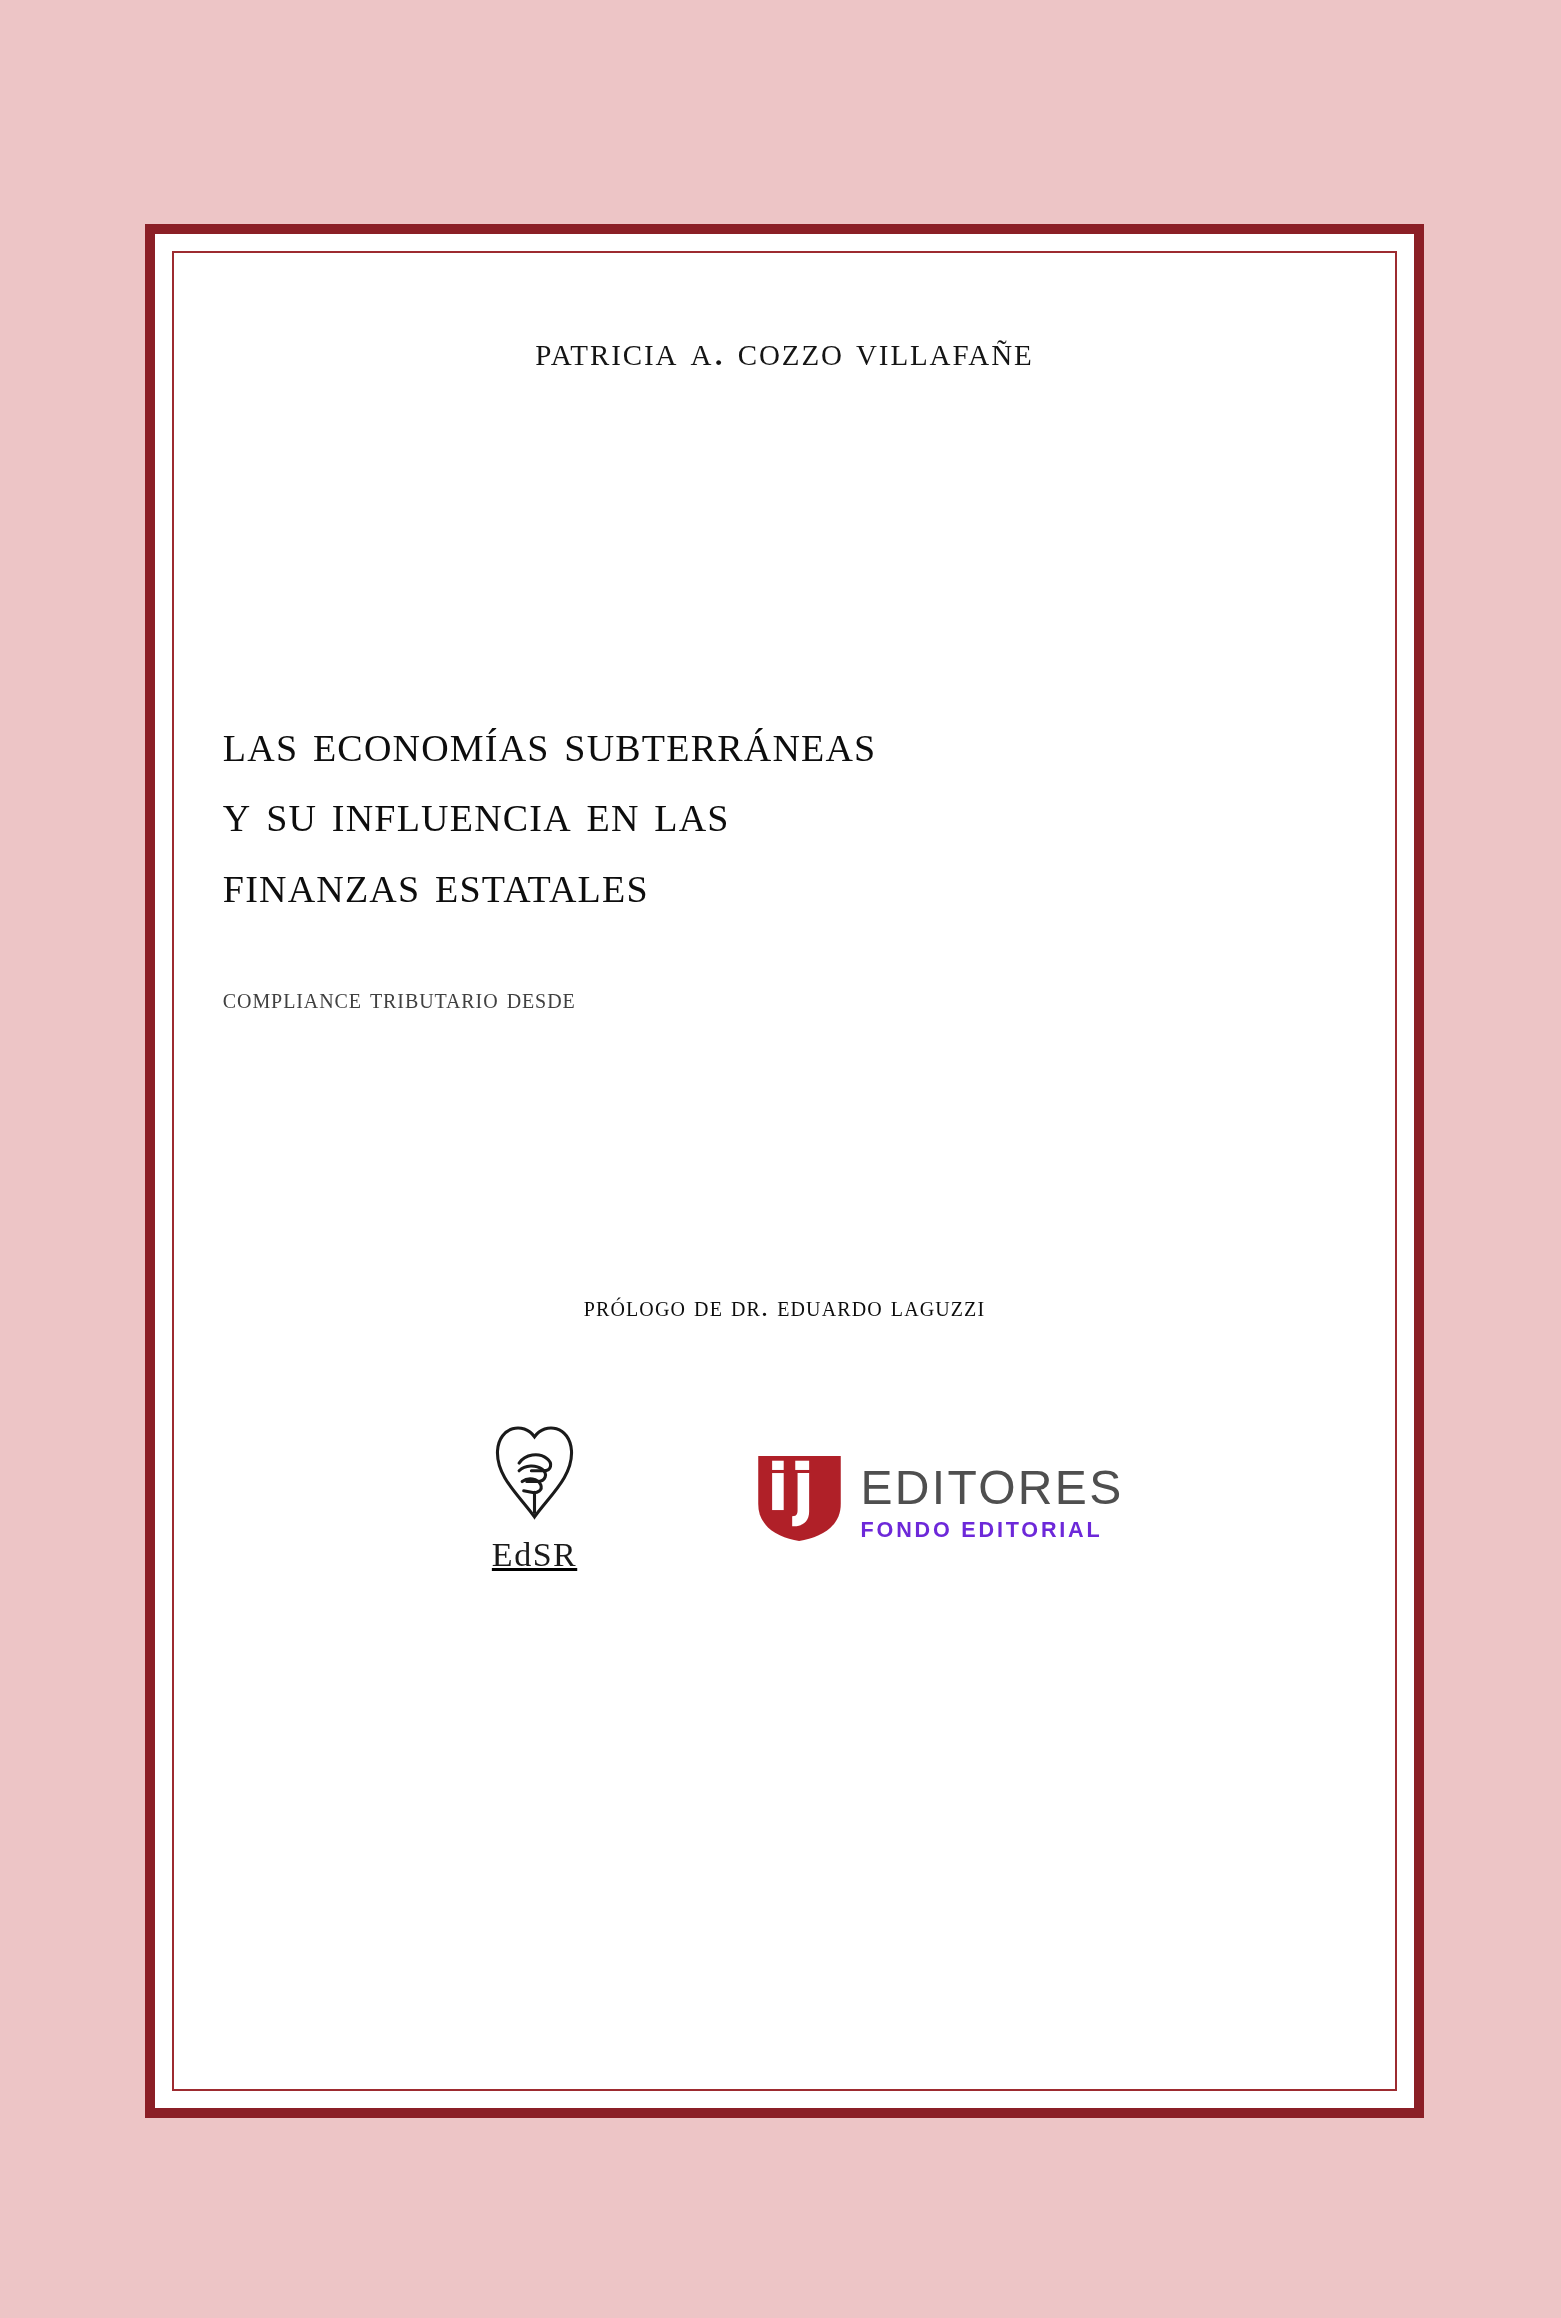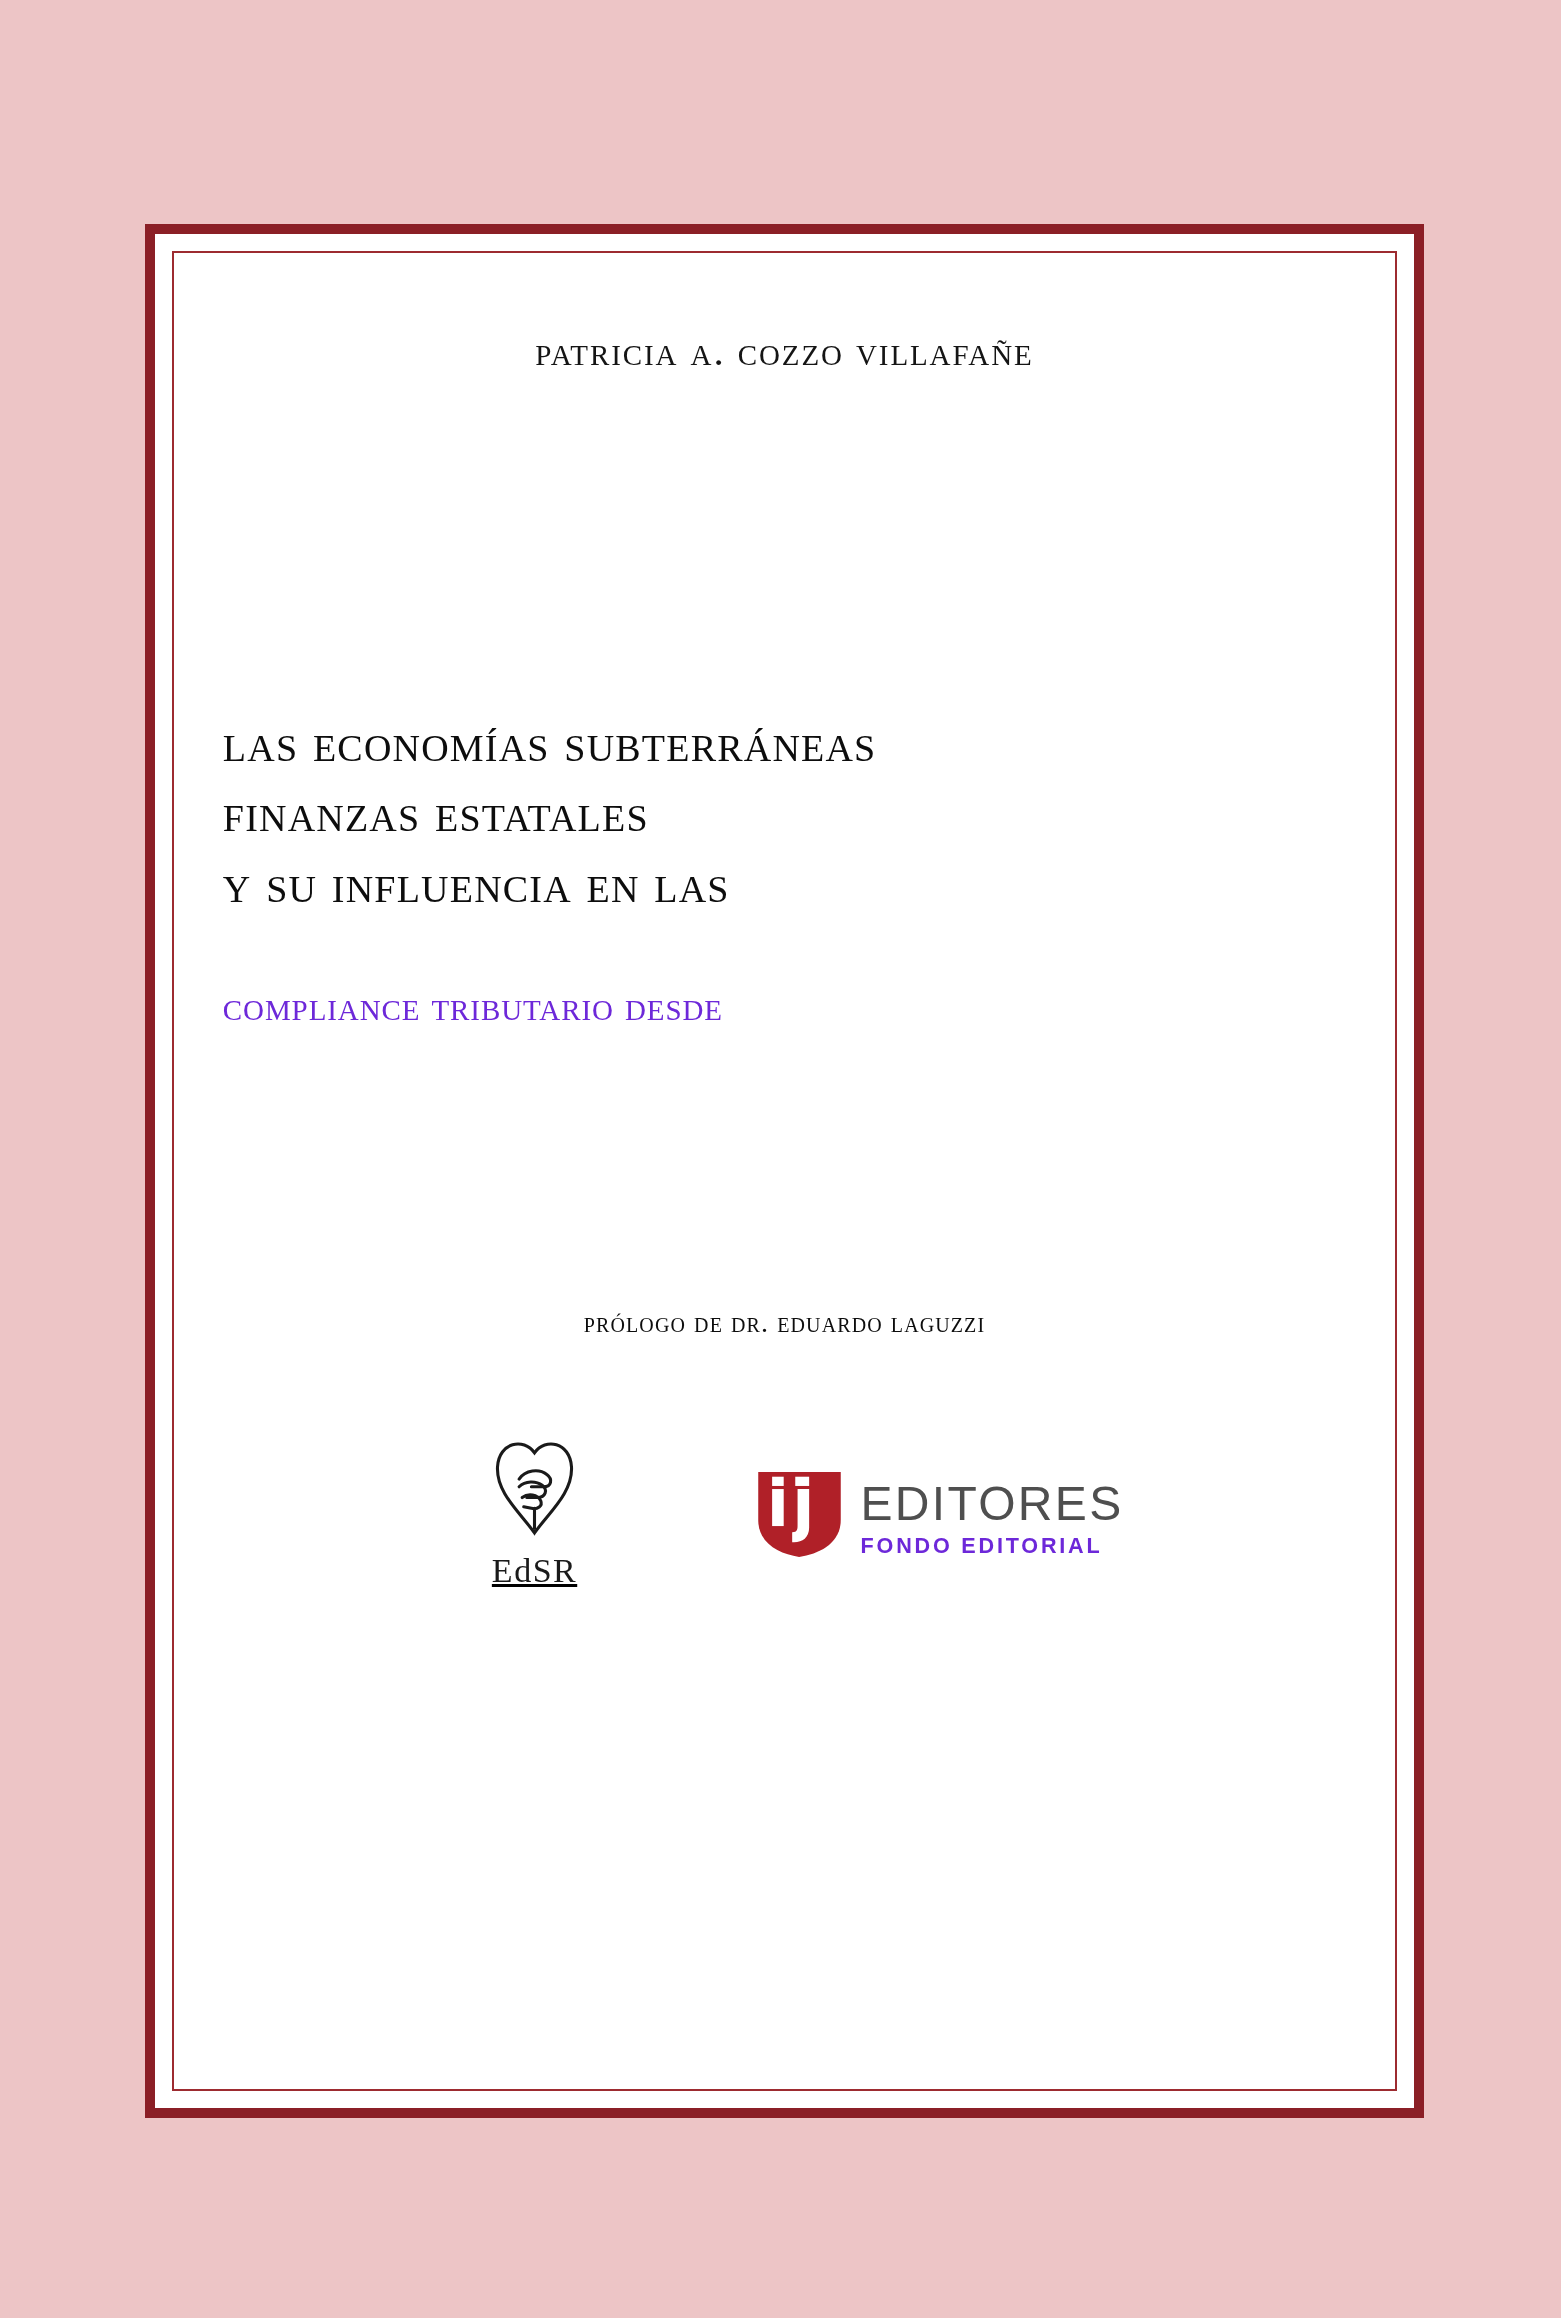--- a/index.html
+++ b/index.html
@@ -80,24 +80,24 @@
     line-height: 1.30;
     letter-spacing: 1.2px;
     color: #0d0d0d;
     font-variant: small-caps;
     text-transform: lowercase;
     font-weight: 400;
   }
 
   .title-sub {
     margin-top: 60px;
-    font-size: 41px;
+    font-size: 29px;
     line-height: 1.32;
     letter-spacing: 0.9px;
-    color: #6d28d9;
+    color: #404040;
     font-variant: small-caps;
     text-transform: lowercase;
     font-weight: 400;
   }
 
   .prologue {
     margin-top: 274px;
     font-size: 28px;
     letter-spacing: 1.1px;
     color: #0d0d0d;
@@ -178,22 +178,22 @@
 <div class="cover">
   <div class="frame-outer">
     <div class="frame-inner">
       <div class="content">
 
         <div class="author">Patricia A. Cozzo Villafañe</div>
 
         <div class="title-block">
           <div class="title-main">
             <div>Las economías subterráneas</div>
+            <div>y su influencia en las</div>
             <div>finanzas estatales</div>
-            <div>y su influencia en las</div>
           </div>
           <div class="title-sub">
             <div>Compliance tributario desde</div>
           </div>
         </div>
 
         <div class="prologue">Prólogo de Dr. Eduardo Laguzzi</div>
 
         <div class="logos">
 

